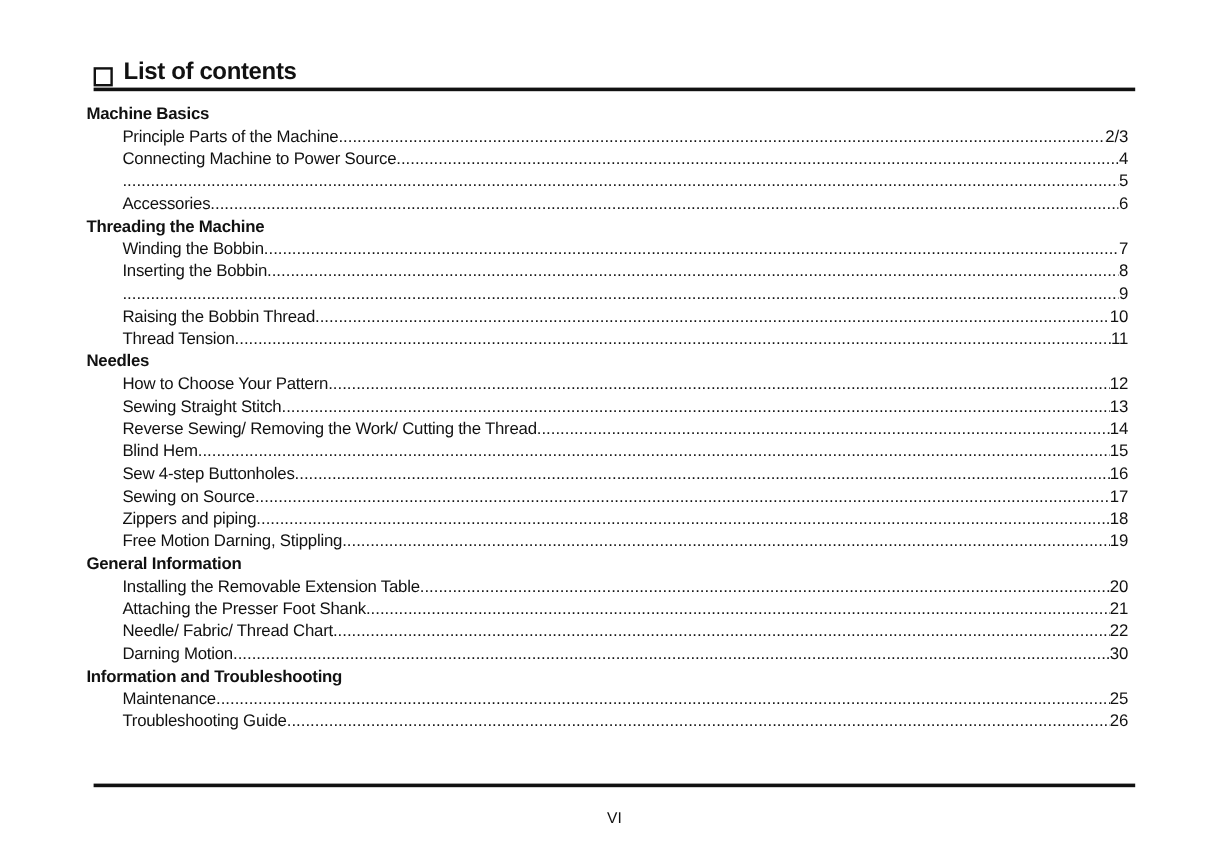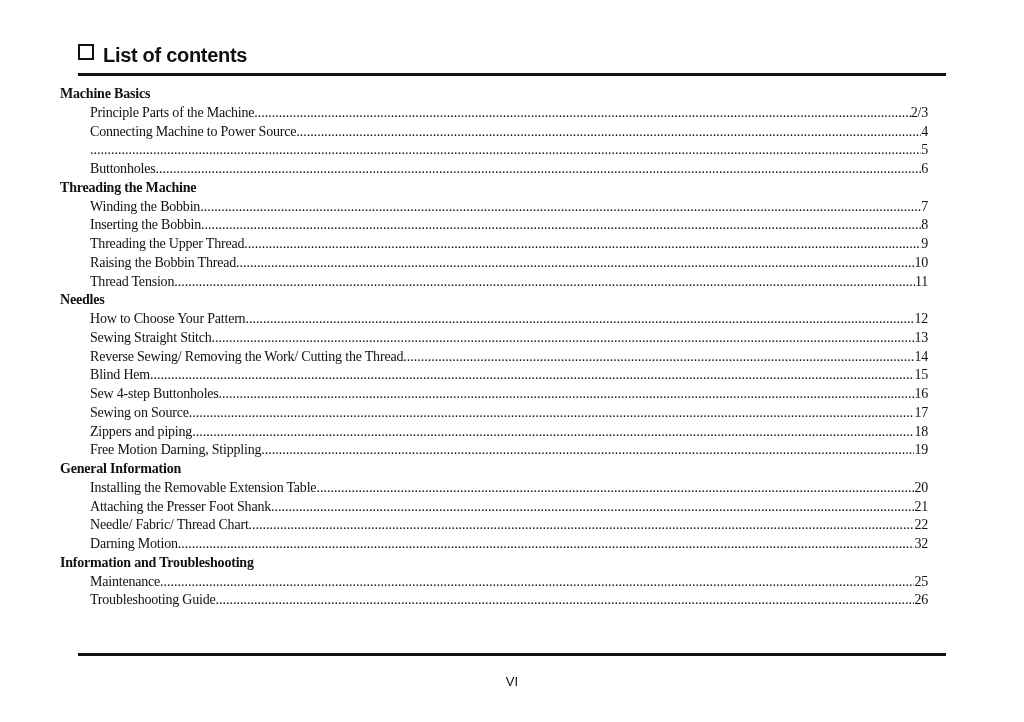--- a/index.html
+++ b/index.html
@@ -1,22 +1,22 @@
 <!DOCTYPE html>
 <html><head>
 <meta charset="utf-8">
 <style>
   html, body { margin:0; padding:0; background:#fff; }
   body { width:1024px; height:722px; position:relative; overflow:hidden;
          font-family:"Liberation Sans", sans-serif; color:#111; }
-  .title { position:absolute; left:78px; top:44px; height:28px; display:flex; align-items:flex-start; }
+  .title { position:absolute; left:78px; top:44px; height:28px; display:flex; align-items:flex-end; }
   .checkbox { width:16px; height:16px; border:2px solid #111; box-sizing:border-box; margin-right:9px; }
   .title-text { font-size:20px; font-weight:bold; letter-spacing:-0.3px; }
   .rule-top { position:absolute; left:78px; top:73px; width:868px; height:3px; background:#111; }
-  .toc { position:absolute; left:60px; top:85px; width:868px;font-family:Liberation Serif, serif; }
+  .toc { position:absolute; left:72px; top:85px; width:868px; }
   .section-head { font-size:14px; font-weight:bold; height:18.75px; line-height:18.75px; letter-spacing:-0.2px; }
   .entry { display:flex; height:18.75px; line-height:18.75px; font-size:14px; padding-left:30px; letter-spacing:-0.2px; }
   .entry .label { white-space:nowrap; }
   .entry .dots { flex:1; overflow:hidden; white-space:nowrap; }
   .entry .dots::before { content:"................................................................................................................................................................................................................................................................................................................"; letter-spacing:0px; }
   .entry .page { white-space:nowrap; }
   .rule-bottom { position:absolute; left:78px; top:653px; width:868px; height:3px; background:#111; }
   .page-num { position:absolute; left:0; width:1024px; top:674px; text-align:center; font-size:13px; }
 </style>
 </head>
@@ -38,37 +38,36 @@
     <div class="entry">
       <span class="label">Connecting Machine to Power Source </span>
       <span class="dots"></span>
       <span class="page">4</span>
     </div>
     <div class="entry">
       <span class="dots"></span>
       <span class="page">5</span>
     </div>
     <div class="entry">
-      <span class="label">Buttonholes </span>
+      <span class="label">Accessories </span>
       <span class="dots"></span>
       <span class="page">6</span>
     </div>
     <div class="section-head">Threading the Machine</div>
     <div class="entry">
       <span class="label">Winding the Bobbin </span>
       <span class="dots"></span>
       <span class="page">7</span>
     </div>
     <div class="entry">
       <span class="label">Inserting the Bobbin </span>
       <span class="dots"></span>
       <span class="page">8</span>
     </div>
     <div class="entry">
-      <span class="label">Threading the Upper Thread</span>
       <span class="dots"></span>
       <span class="page">9</span>
     </div>
     <div class="entry">
       <span class="label">Raising the Bobbin Thread</span>
       <span class="dots"></span>
       <span class="page">10</span>
     </div>
     <div class="entry">
       <span class="label">Thread Tension </span>
@@ -128,21 +127,21 @@
       <span class="page">21</span>
     </div>
     <div class="entry">
       <span class="label">Needle/ Fabric/ Thread Chart</span>
       <span class="dots"></span>
       <span class="page">22</span>
     </div>
     <div class="entry">
       <span class="label">Darning Motion</span>
       <span class="dots"></span>
-      <span class="page">32</span>
+      <span class="page">30</span>
     </div>
     <div class="section-head">Information and Troubleshooting</div>
     <div class="entry">
       <span class="label">Maintenance</span>
       <span class="dots"></span>
       <span class="page">25</span>
     </div>
     <div class="entry">
       <span class="label">Troubleshooting Guide </span>
       <span class="dots"></span>

